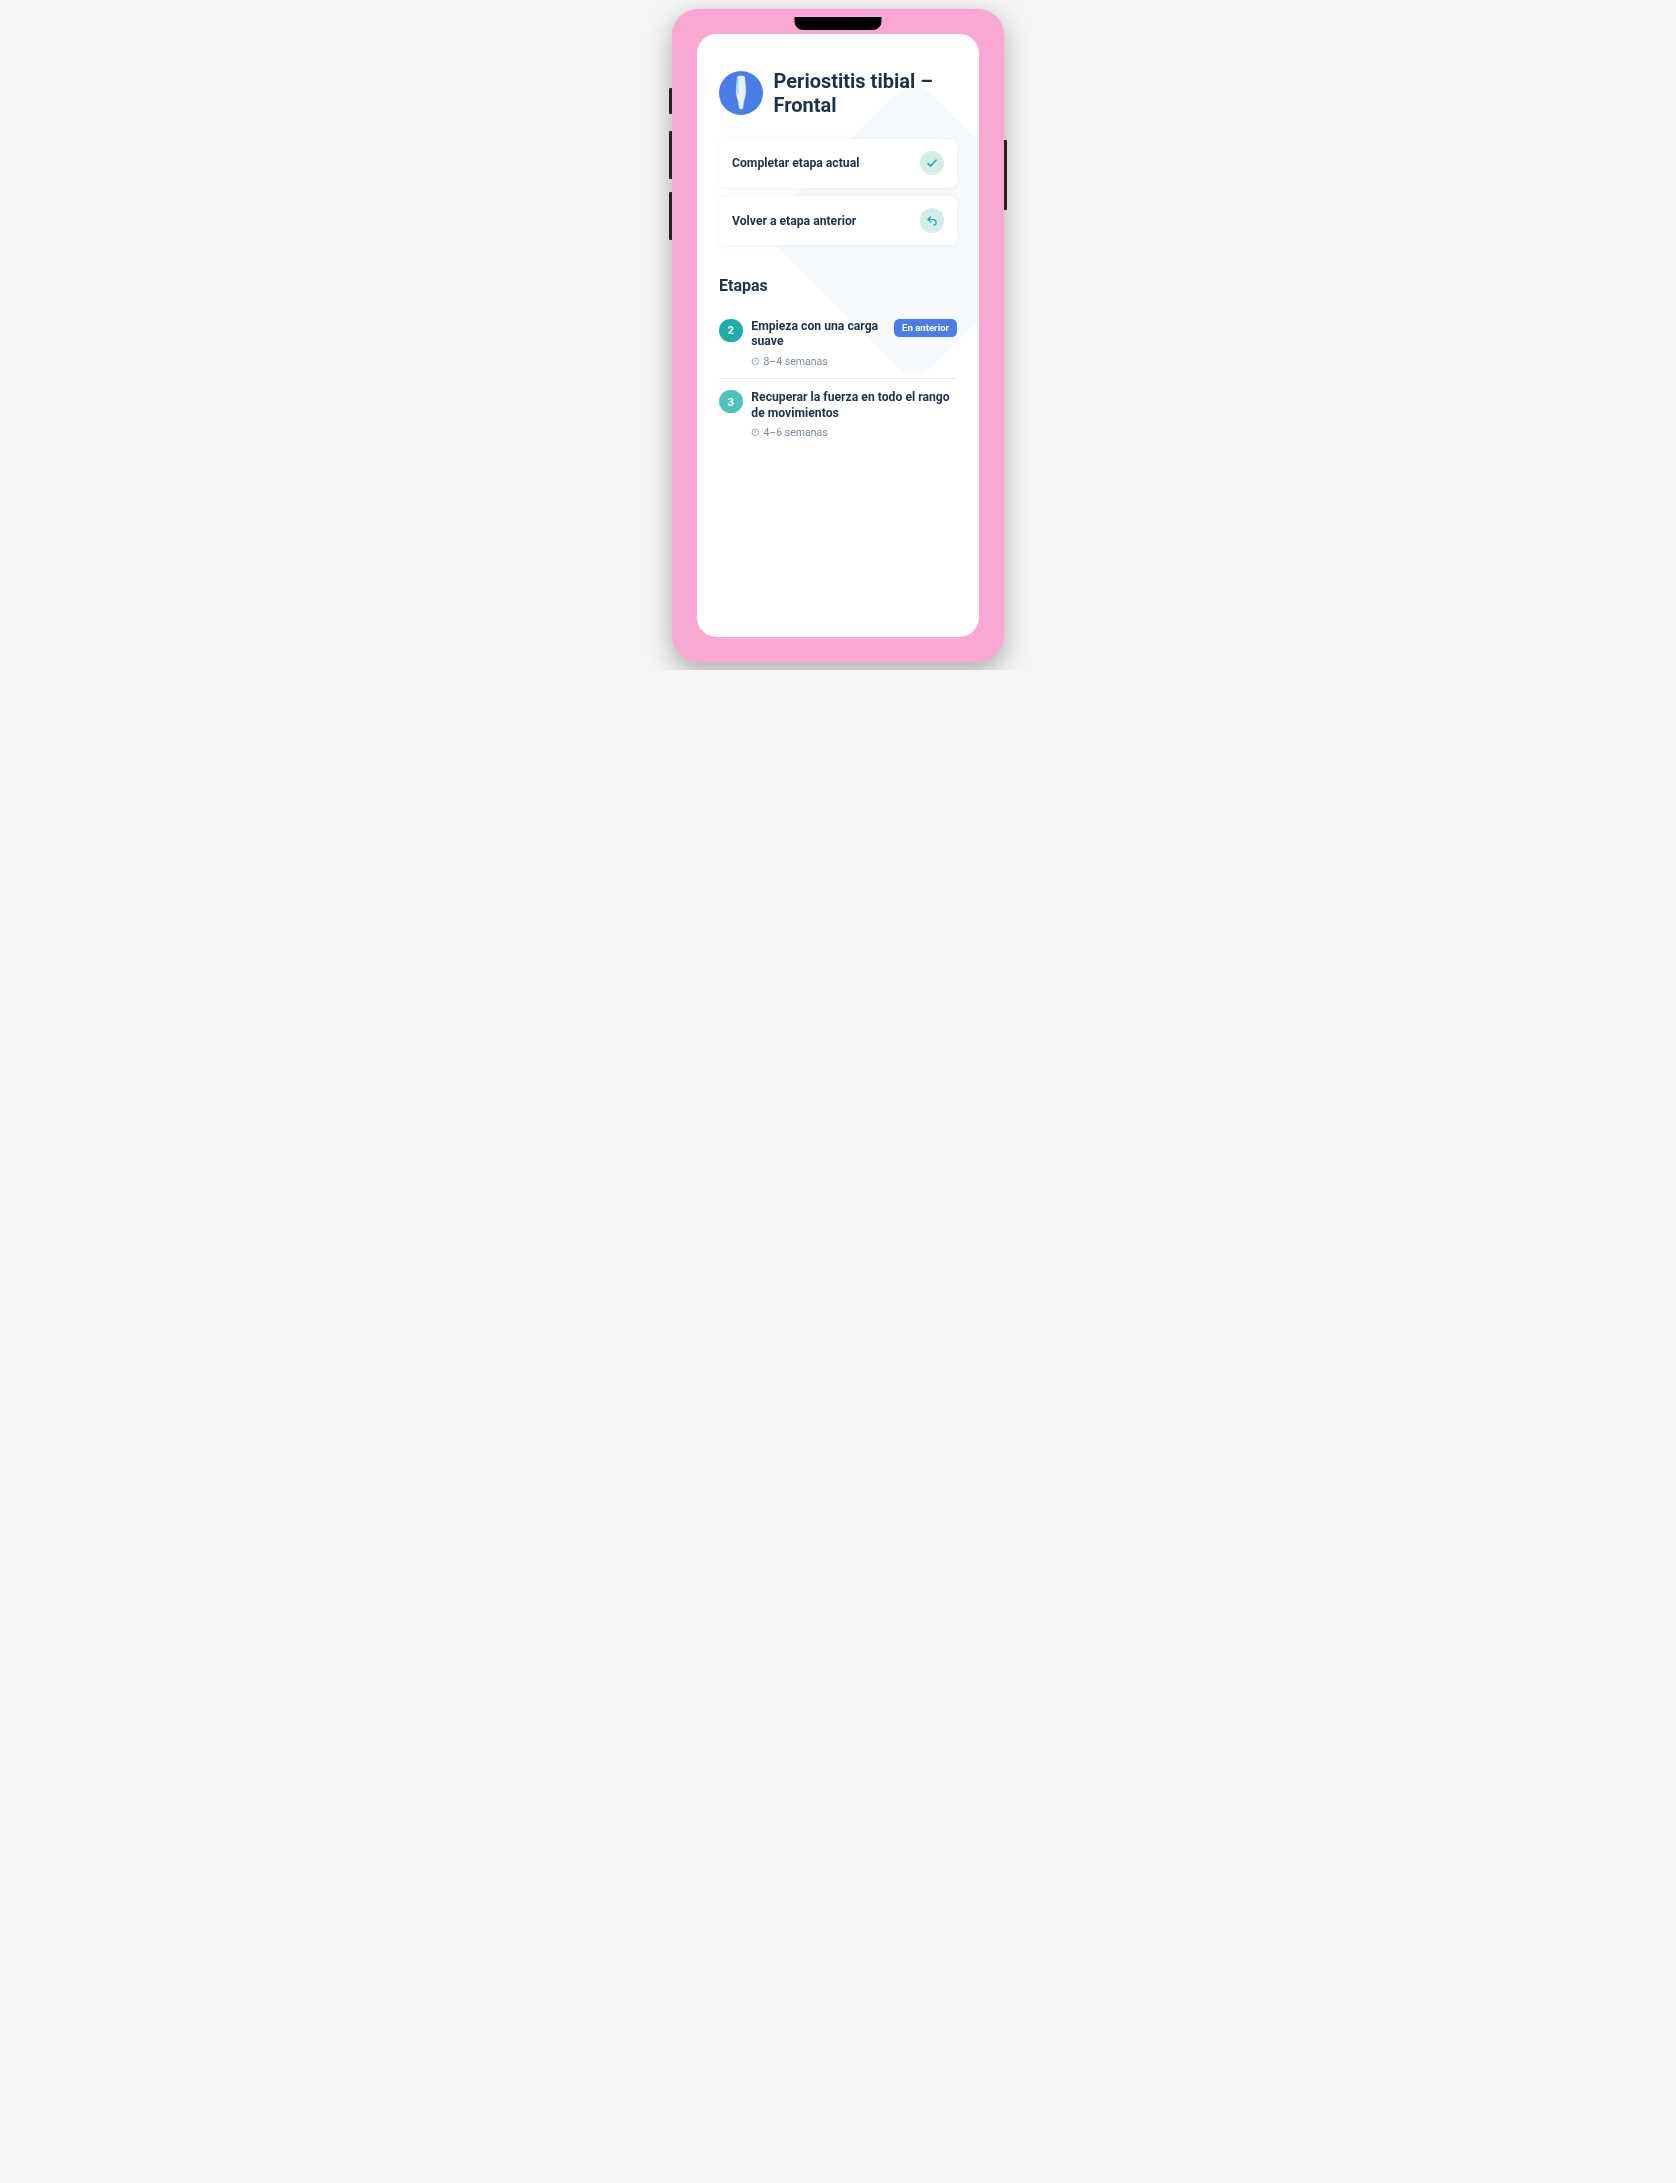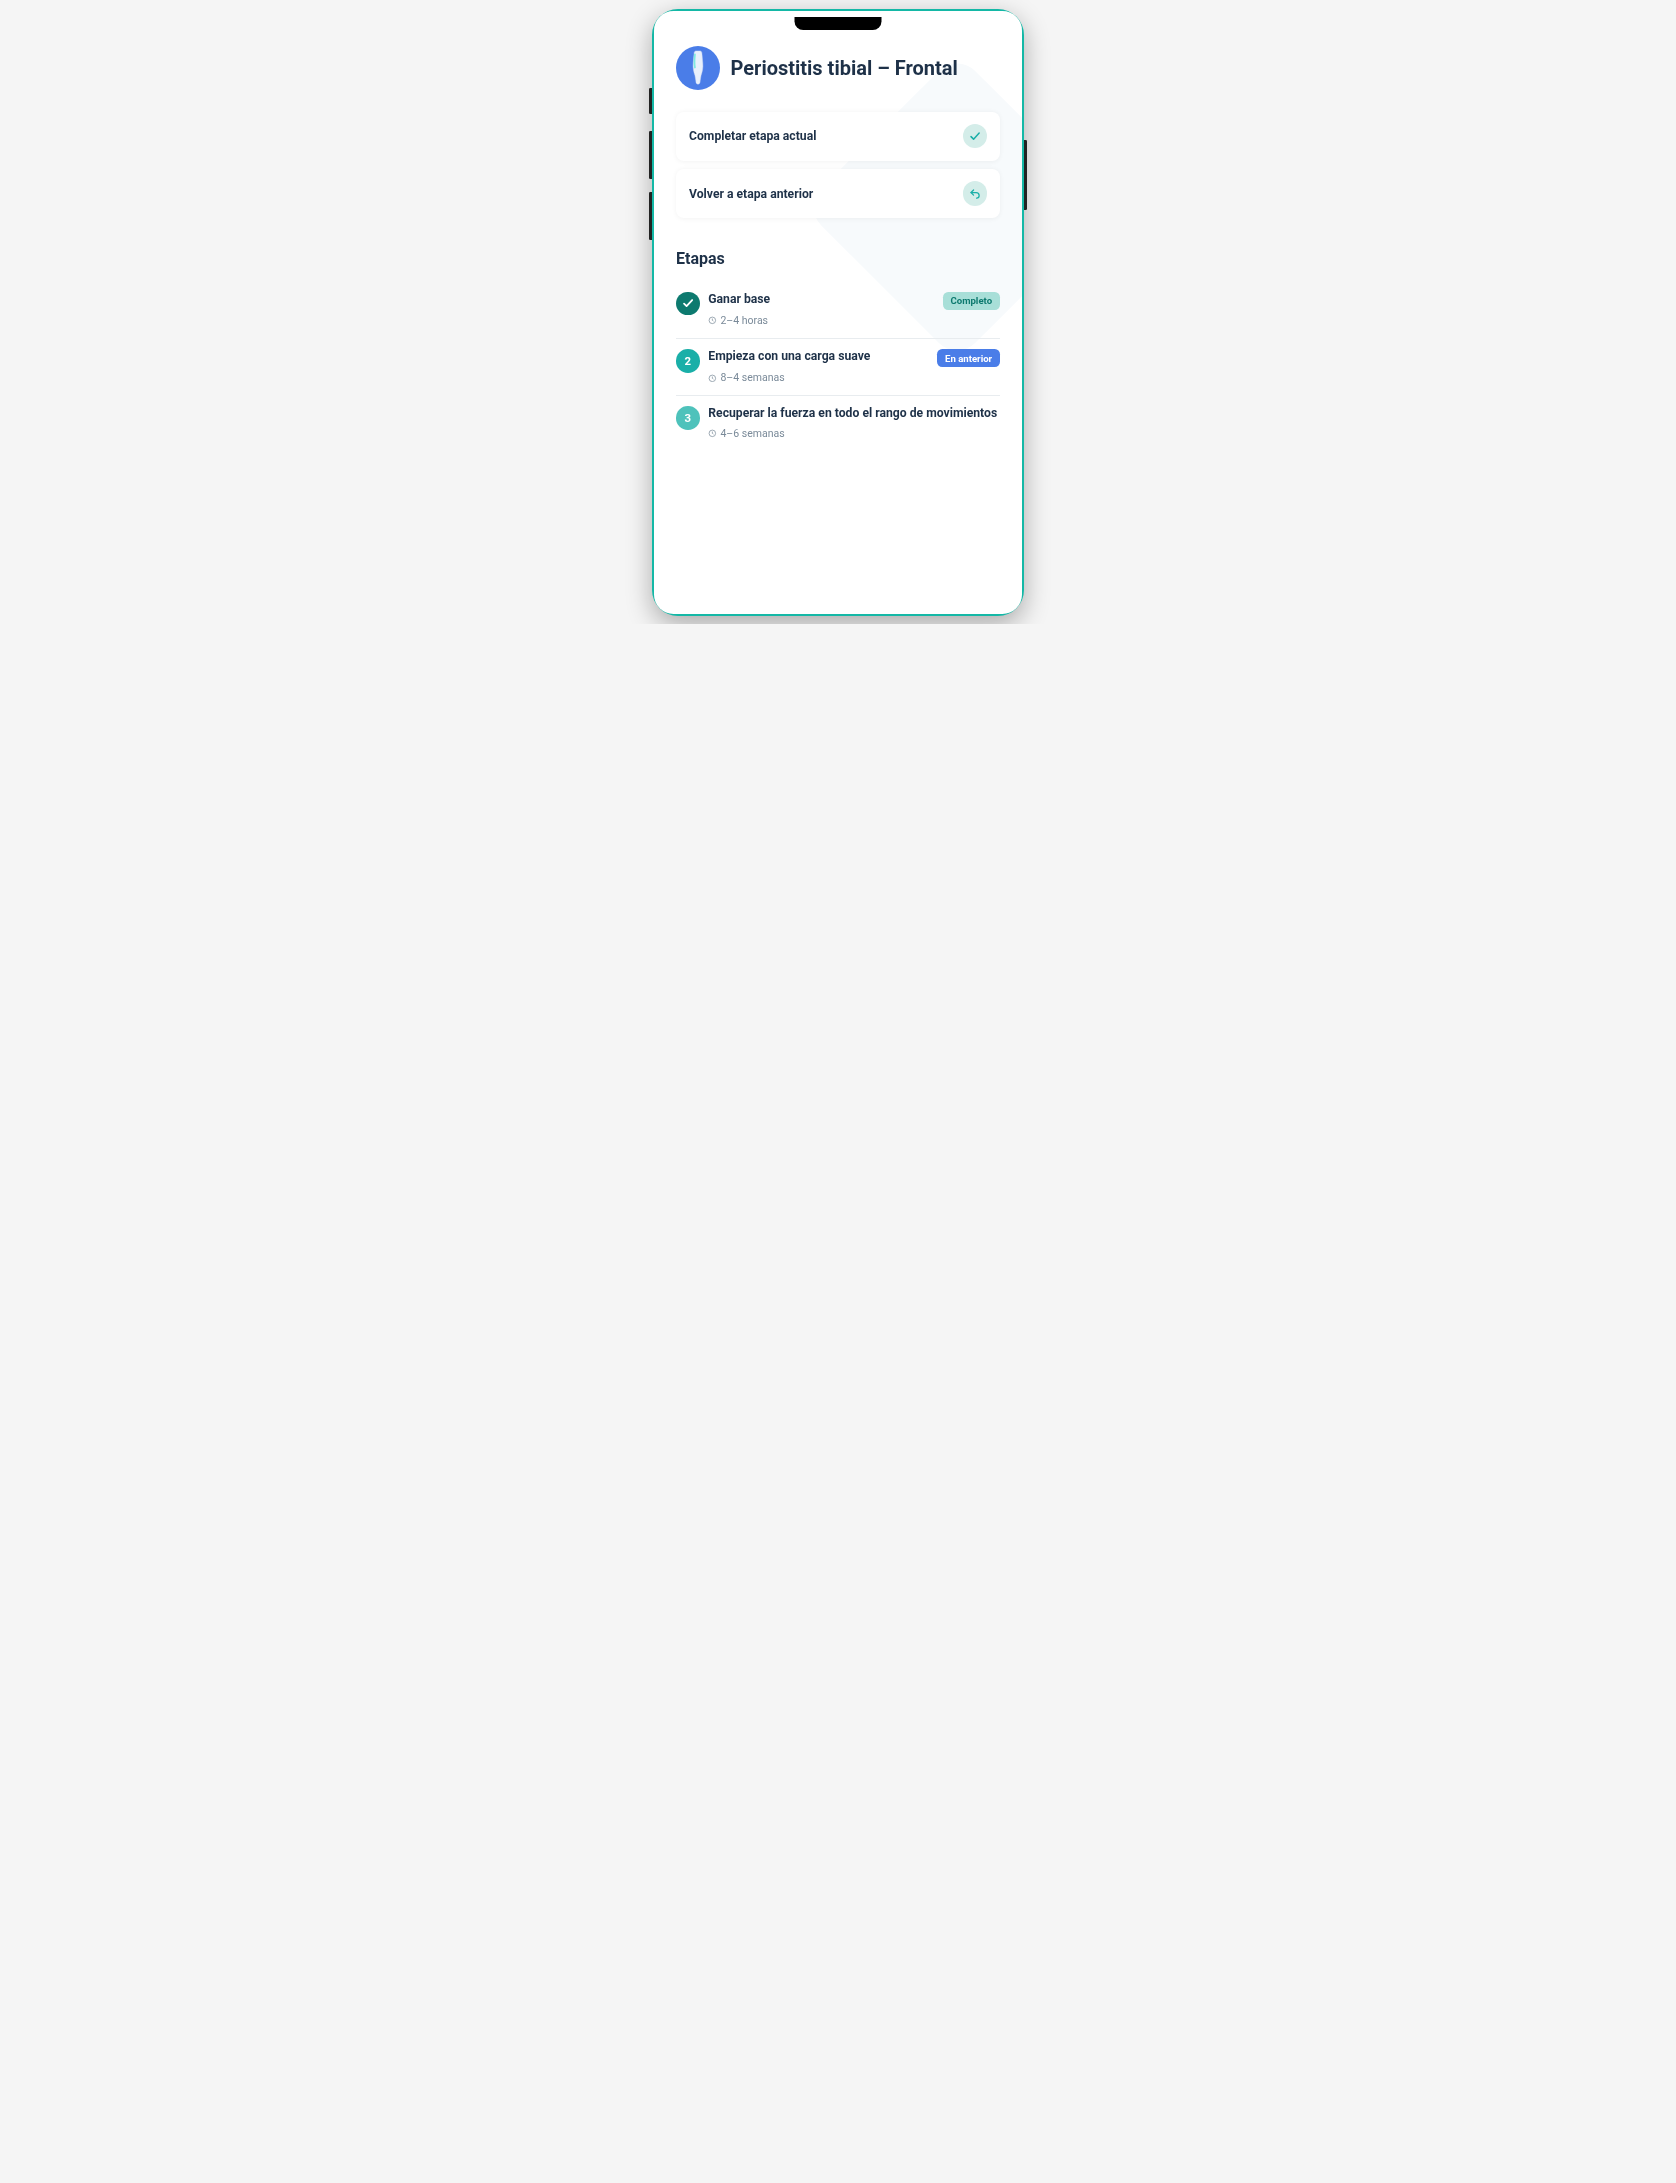--- a/index.html
+++ b/index.html
@@ -5,24 +5,24 @@
   * { box-sizing: border-box; margin: 0; padding: 0; }
   body {
     font-family: -apple-system, BlinkMacSystemFont, 'Segoe UI', Roboto, Helvetica, Arial, sans-serif;
     background: #f5f5f5;
     display: flex;
     justify-content: center;
     align-items: flex-start;
     padding: 8.7px;
   }
   .phone-frame {
-    width: 372px;
-    background: #14b8a6;
+    width: 332px;
+    background: #f9a8d4;
     border-radius: 26px;
-    padding: 2px;
+    padding: 25px;
     position: relative;
     box-shadow: 0 8.7px 26px rgba(0,0,0,0.3);
   }
   .phone-notch {
     position: absolute;
     top: 7.9px;
     left: 50%;
     transform: translateX(-50%);
     width: 87px;
     height: 13px;
@@ -250,40 +250,20 @@
         <span class="action-icon-circle">
           <svg viewBox="0 0 24 24" fill="none" stroke="#1aafa8" stroke-width="2.5" stroke-linecap="round" stroke-linejoin="round">
             <path d="M9 14 L4 9 L9 4"></path>
             <path d="M4 9 H14 C18 9 20 12 20 15 C20 18 18 20 15 20"></path>
           </svg>
         </span>
       </div>
 
       <h2 class="section-title">Etapas</h2>
 
-      <div class="stage-row">
-        <div class="stage-badge done">
-          <svg viewBox="0 0 24 24" fill="none" stroke="#fff" stroke-width="3.5" stroke-linecap="round" stroke-linejoin="round">
-            <polyline points="4 13 9 18 20 6"></polyline>
-          </svg>
-        </div>
-        <div class="stage-body">
-          <div class="stage-top">
-            <div class="stage-title">Ganar base</div>
-            <div class="stage-status complete">Completo</div>
-          </div>
-          <div class="stage-duration">
-            <svg viewBox="0 0 24 24" fill="none" stroke="#7a8a99" stroke-width="2">
-              <circle cx="12" cy="12" r="9"></circle>
-              <path d="M12 7 V12 L15 14"></path>
-            </svg>
-            <span>2–4 horas</span>
-          </div>
-        </div>
-      </div>
 
       <div class="stage-row">
         <div class="stage-badge current">2</div>
         <div class="stage-body">
           <div class="stage-top">
             <div class="stage-title">Empieza con una carga suave</div>
             <div class="stage-status progress">En anterior</div>
           </div>
           <div class="stage-duration">
             <svg viewBox="0 0 24 24" fill="none" stroke="#7a8a99" stroke-width="2">

